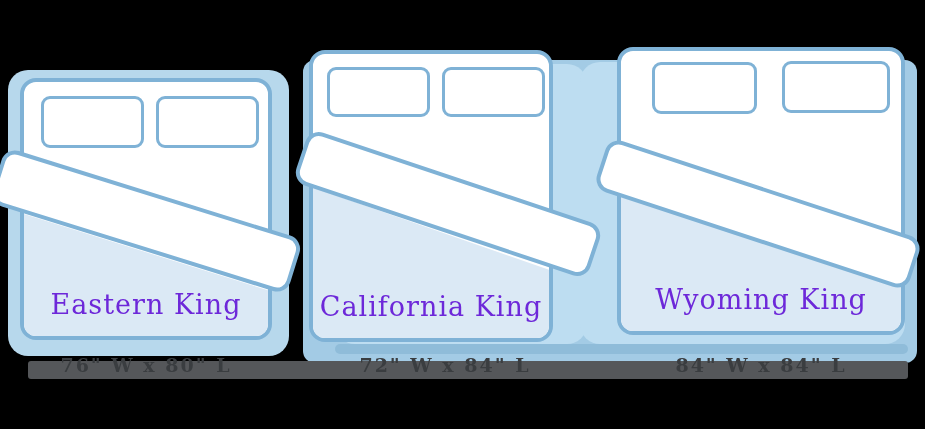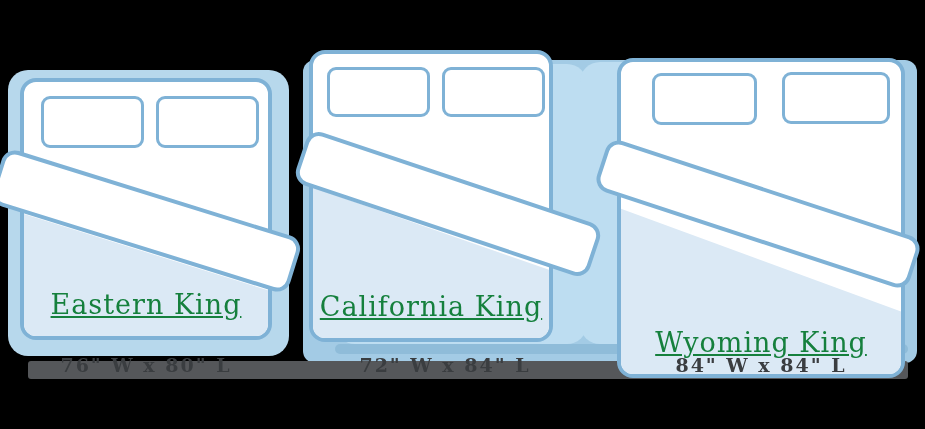--- a/index.html
+++ b/index.html
@@ -20,21 +20,21 @@
     position:absolute;left:28px;top:361px;width:880px;height:18px;
     background:#55575a;border-radius:3px;filter:blur(.4px);
   }
   
   .card{
     position:absolute;background:#ffffff;border:4px solid #7fb2d6;
     border-radius:16px;overflow:hidden;box-sizing:border-box;
   }
   #card-east{left:20px;top:78px;width:252px;height:262px;}
   #card-cal {left:309px;top:50px;width:244px;height:292px;}
-  #card-wyo {left:617px;top:58px;width:288px;height:320px;}
+  #card-wyo {left:617px;top:47px;width:288px;height:288px;}
   .duvet{
     position:absolute;inset:0;background:#dbe9f5;
   }
   #card-east .duvet{clip-path:polygon(0 52%,100% 82%,100% 100%,0 100%);}
   #card-cal  .duvet{clip-path:polygon(0 47%,100% 76%,100% 100%,0 100%);}
   #card-wyo  .duvet{clip-path:polygon(0 47%,100% 80%,100% 100%,0 100%);}
   .pillow{
     position:absolute;background:#ffffff;border:3px solid #7fb2d6;
     border-radius:9px;box-sizing:border-box;
   }
@@ -48,21 +48,21 @@
   .sheet{
     position:absolute;background:#ffffff;border:4px solid #7fb2d6;
     border-radius:14px;box-sizing:border-box;
   }
   #sheet-east{left:-10px;top:192px;width:312px;height:58px;transform:rotate(17.3deg);}
   #sheet-cal {left:293px;top:176px;width:310px;height:56px;transform:rotate(18.5deg);}
   #sheet-wyo {left:593px;top:187px;width:330px;height:54px;transform:rotate(18.2deg);}
   
   .bed-label{
     position:absolute;left:0;right:0;bottom:16px;text-align:center;
-    font-size:27px;color:#15803d;letter-spacing:1px;text-decoration:underline;
+    font-size:27px;color:#6d28d9;letter-spacing:1px;
   }
   
   .caption{
     position:absolute;top:354px;text-align:center;
     font-size:19px;font-weight:bold;color:#3a3d40;letter-spacing:2px;
   }
   #caption-east{left:20px;width:252px;}
   #caption-cal {left:323px;width:244px;}
   #caption-wyo {left:617px;width:288px;}
 </style>

